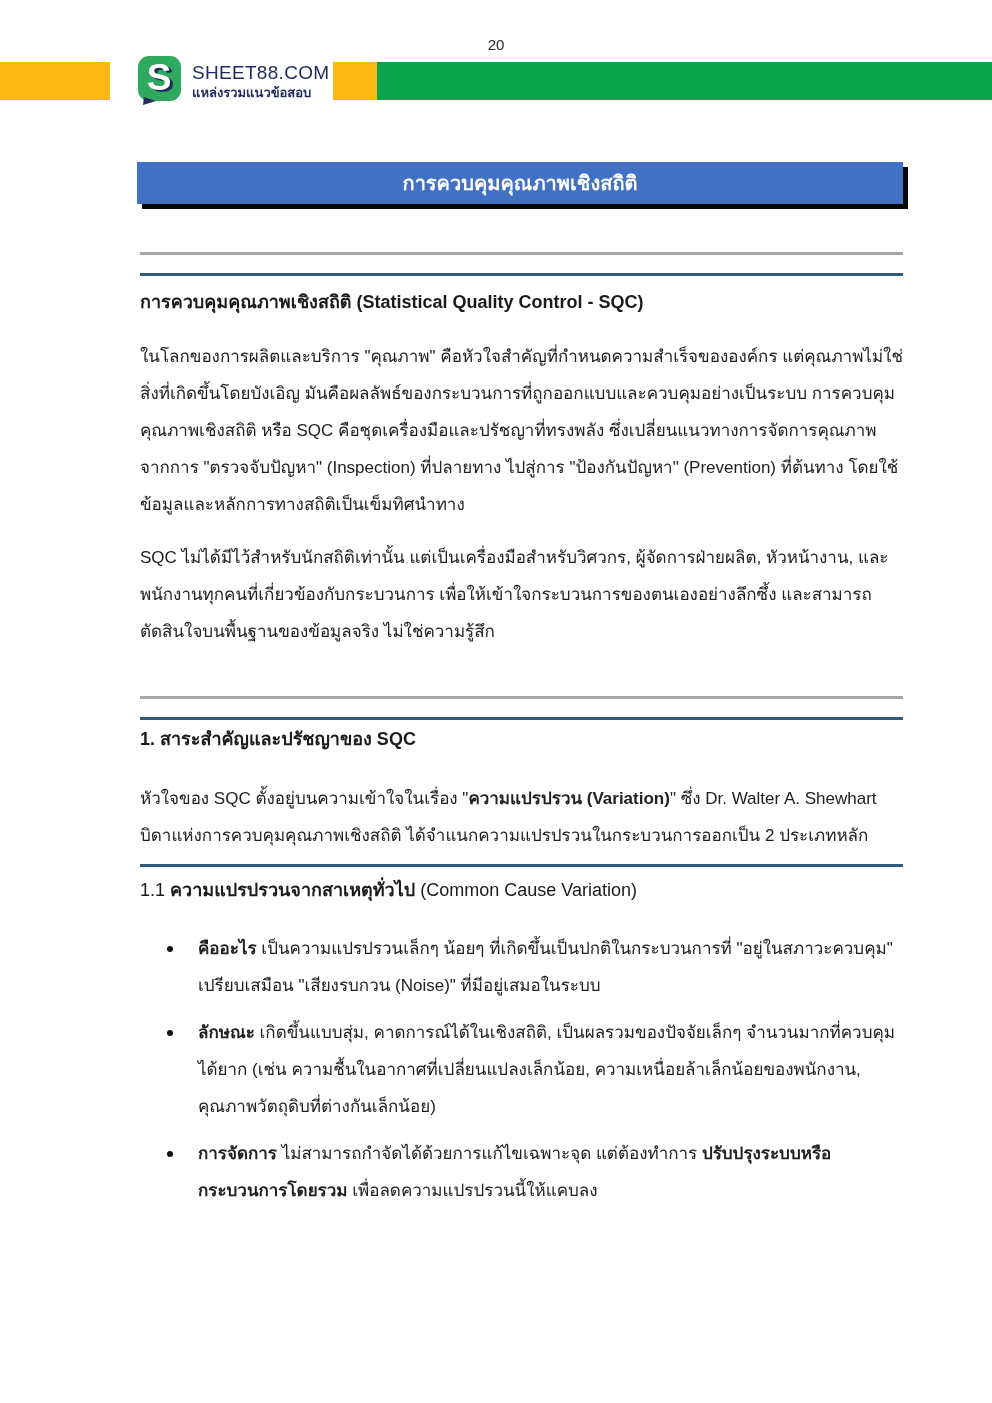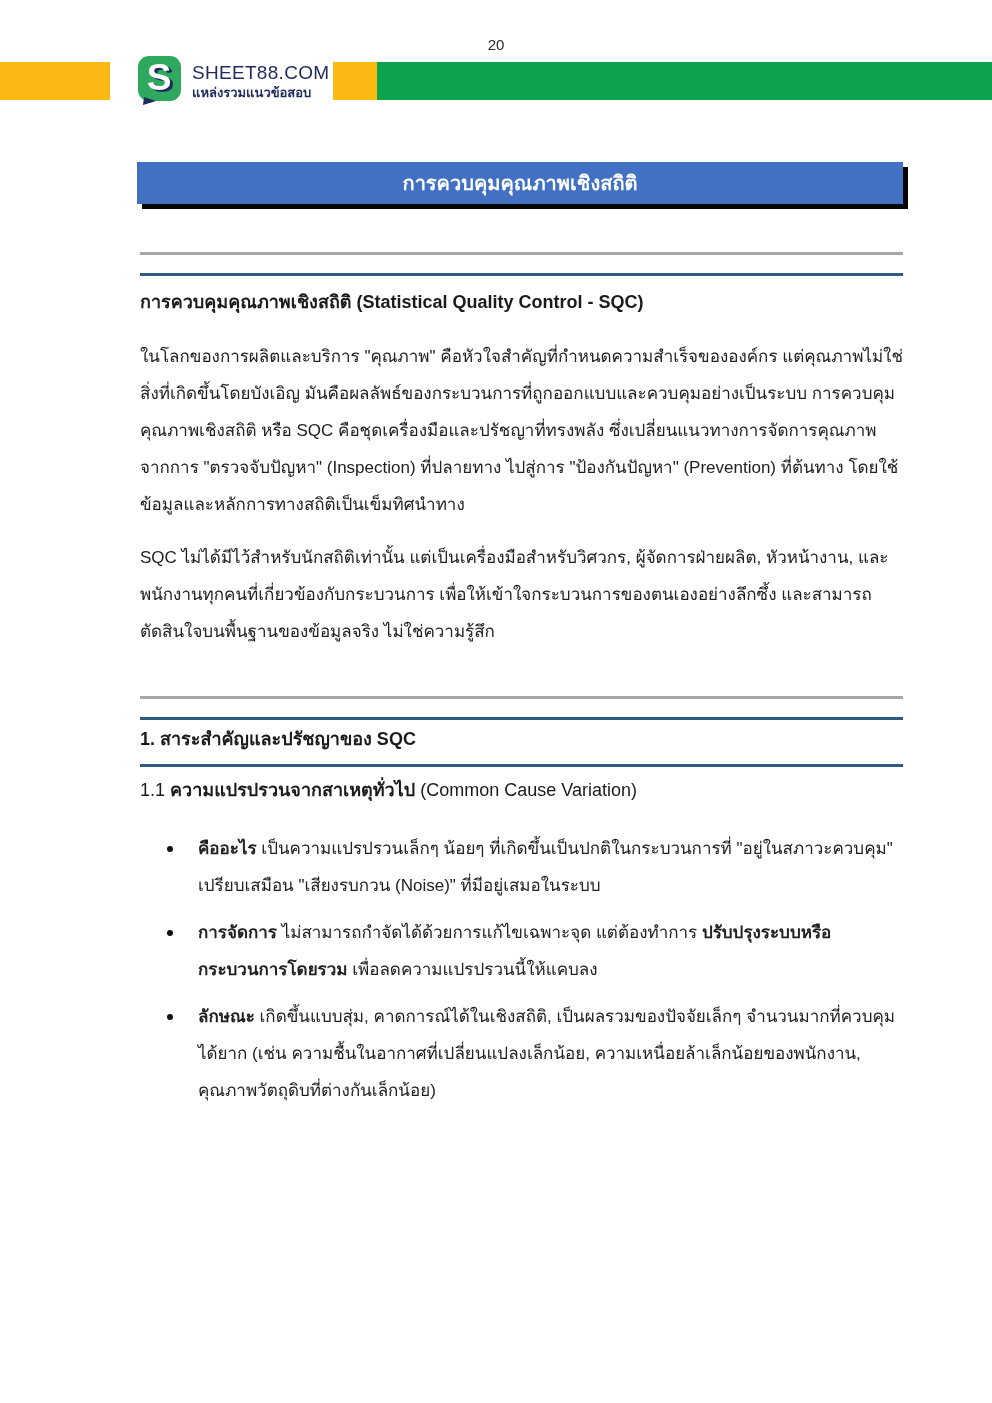--- a/index.html
+++ b/index.html
@@ -97,34 +97,35 @@
 
     <p class="p2">SQC ไม่ได้มีไว้สำหรับนักสถิติเท่านั้น แต่เป็นเครื่องมือสำหรับวิศวกร, ผู้จัดการฝ่ายผลิต, หัวหน้างาน, และพนักงานทุกคนที่เกี่ยวข้องกับกระบวนการ เพื่อให้เข้าใจกระบวนการของตนเองอย่างลึกซึ้ง และสามารถตัดสินใจบนพื้นฐานของข้อมูลจริง ไม่ใช่ความรู้สึก</p>
 
     <div class="rules2">
       <div class="rule rule-gray"></div>
       <div class="rule rule-navy r1"></div>
     </div>
 
     <h3 class="h-sec1">1. สาระสำคัญและปรัชญาของ SQC</h3>
 
+    <p class="p3"><span>หัวใจของ SQC ตั้งอยู่บนความเข้าใจในเรื่อง "</span><span class="b">ความแปรปรวน (Variation)</span><span>" ซึ่ง Dr. Walter A. Shewhart บิดาแห่งการควบคุมคุณภาพเชิงสถิติ ได้จำแนกความแปรปรวนในกระบวนการออกเป็น 2 ประเภทหลัก</span></p>
 
     <div class="rule rule-navy r3"></div>
 
     <h4 class="h-sub"><span>1.1 </span><span class="t-bold">ความแปรปรวนจากสาเหตุทั่วไป</span><span> (Common Cause Variation)</span></h4>
 
     <ul class="bullets">
       <li>
         <span class="dot"></span>
         <span class="lead">คืออะไร</span><span> เป็นความแปรปรวนเล็กๆ น้อยๆ ที่เกิดขึ้นเป็นปกติในกระบวนการที่ "อยู่ในสภาวะควบคุม" เปรียบเสมือน "เสียงรบกวน (Noise)" ที่มีอยู่เสมอในระบบ</span>
       </li>
       <li>
         <span class="dot"></span>
-        <span class="lead">การจัดการ</span><span> ไม่สามารถกำจัดได้ด้วยการแก้ไขเฉพาะจุด แต่ต้องทำการ </span><span class="b">ปรับปรุงระบบหรือกระบวนการโดยรวม</span><span> เพื่อลดความแปรปรวนนี้ให้แคบลง</span>
+        <span class="lead">ลักษณะ</span><span> เกิดขึ้นแบบสุ่ม, คาดการณ์ได้ในเชิงสถิติ, เป็นผลรวมของปัจจัยเล็กๆ จำนวนมากที่ควบคุมได้ยาก (เช่น ความชื้นในอากาศที่เปลี่ยนแปลงเล็กน้อย, ความเหนื่อยล้าเล็กน้อยของพนักงาน, คุณภาพวัตถุดิบที่ต่างกันเล็กน้อย)</span>
       </li>
       <li>
         <span class="dot"></span>
-        <span class="lead">ลักษณะ</span><span> เกิดขึ้นแบบสุ่ม, คาดการณ์ได้ในเชิงสถิติ, เป็นผลรวมของปัจจัยเล็กๆ จำนวนมากที่ควบคุมได้ยาก (เช่น ความชื้นในอากาศที่เปลี่ยนแปลงเล็กน้อย, ความเหนื่อยล้าเล็กน้อยของพนักงาน, คุณภาพวัตถุดิบที่ต่างกันเล็กน้อย)</span>
+        <span class="lead">การจัดการ</span><span> ไม่สามารถกำจัดได้ด้วยการแก้ไขเฉพาะจุด แต่ต้องทำการ </span><span class="b">ปรับปรุงระบบหรือกระบวนการโดยรวม</span><span> เพื่อลดความแปรปรวนนี้ให้แคบลง</span>
       </li>
     </ul>
 
   </div>
 </div>
 
 </body></html>

